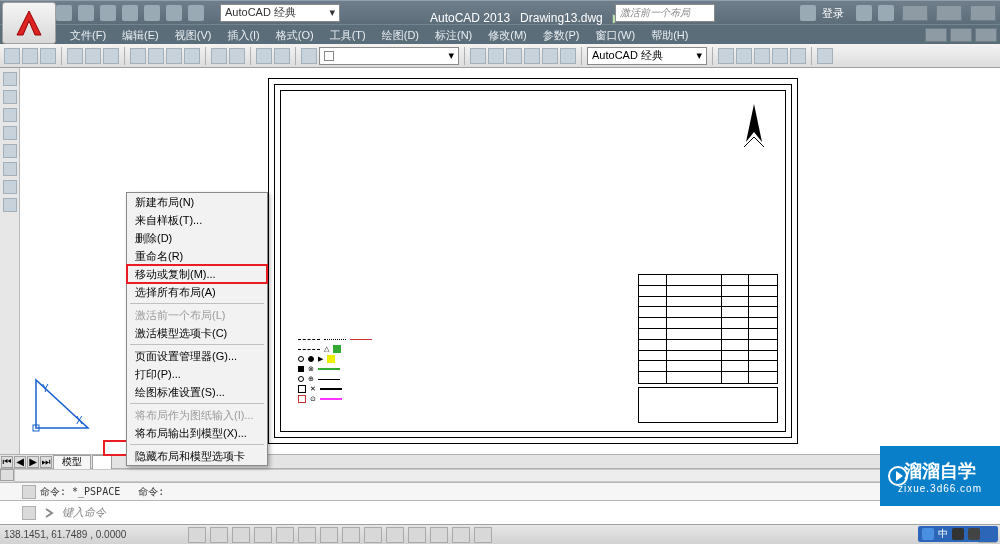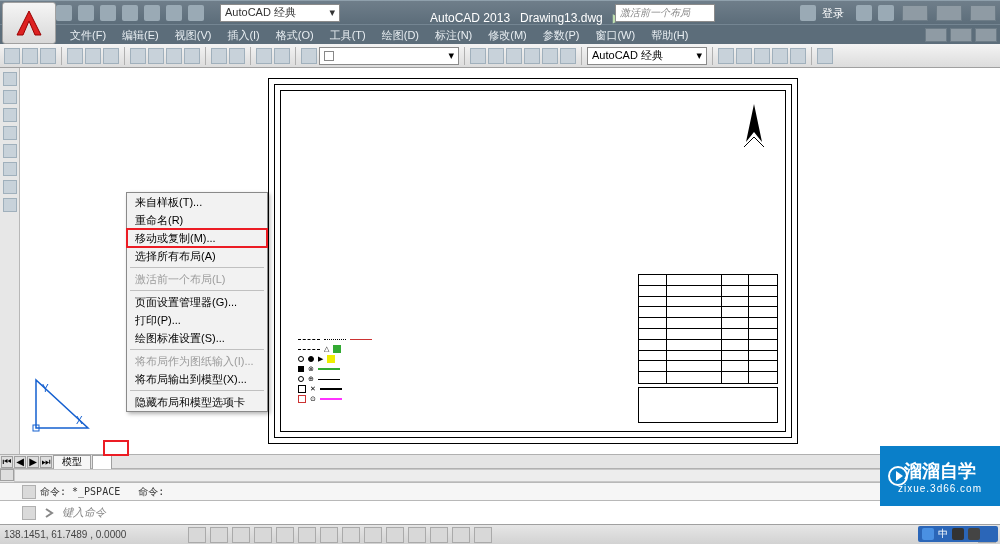--- a/index.html
+++ b/index.html
@@ -462,26 +462,29 @@
     <svg viewBox="0 0 64 60">
       <path d="M6 6 L6 54 L58 54 Z" fill="none" stroke="#1560d0" stroke-width="1.5"></path>
       <text x="12" y="18" font-size="10" fill="#1560d0">Y</text>
       <text x="46" y="50" font-size="10" fill="#1560d0">X</text>
       <rect x="3" y="51" width="6" height="6" fill="none" stroke="#1560d0"></rect>
     </svg>
   </div>
 </div>
 
 <div class="ctxmenu">
+  <div class="citem">新建布局(N)</div>
   <div class="citem">来自样板(T)...</div>
+  <div class="citem">删除(D)</div>
   <div class="citem">重命名(R)</div>
   <div class="citem highlight-red">移动或复制(M)...</div>
   <div class="citem">选择所有布局(A)</div>
   <div class="csep"></div>
   <div class="citem disabled">激活前一个布局(L)</div>
+  <div class="citem">激活模型选项卡(C)</div>
   <div class="csep"></div>
   <div class="citem">页面设置管理器(G)...</div>
   <div class="citem">打印(P)...</div>
   <div class="citem">绘图标准设置(S)...</div>
   <div class="csep"></div>
   <div class="citem disabled">将布局作为图纸输入(I)...</div>
   <div class="citem">将布局输出到模型(X)...</div>
   <div class="csep"></div>
   <div class="citem">隐藏布局和模型选项卡</div>
 </div>

